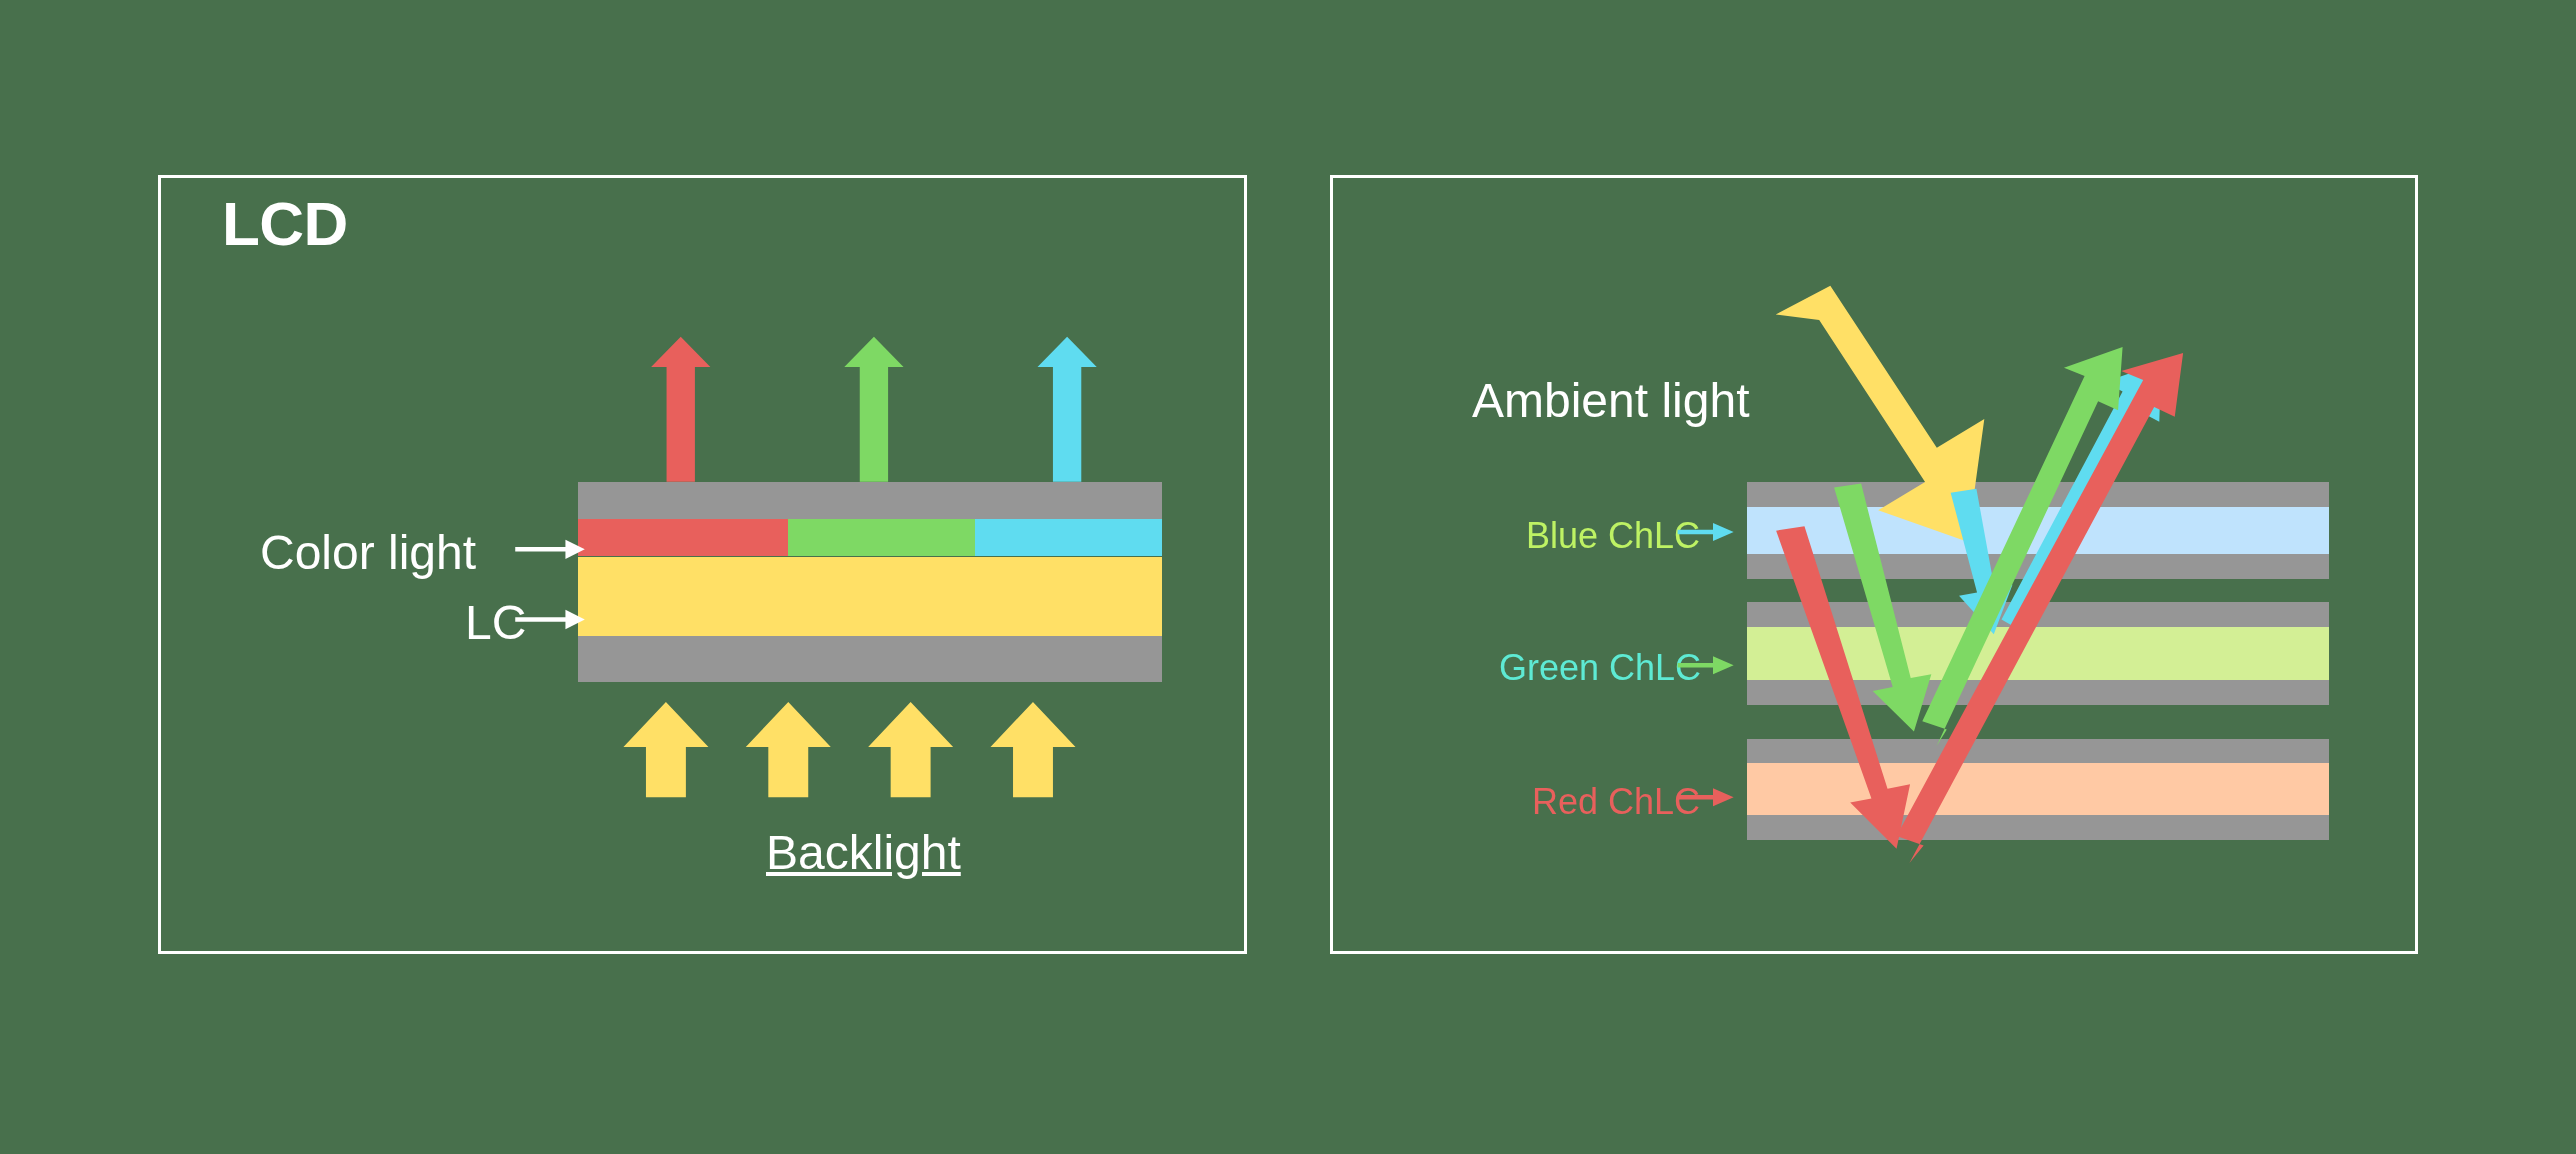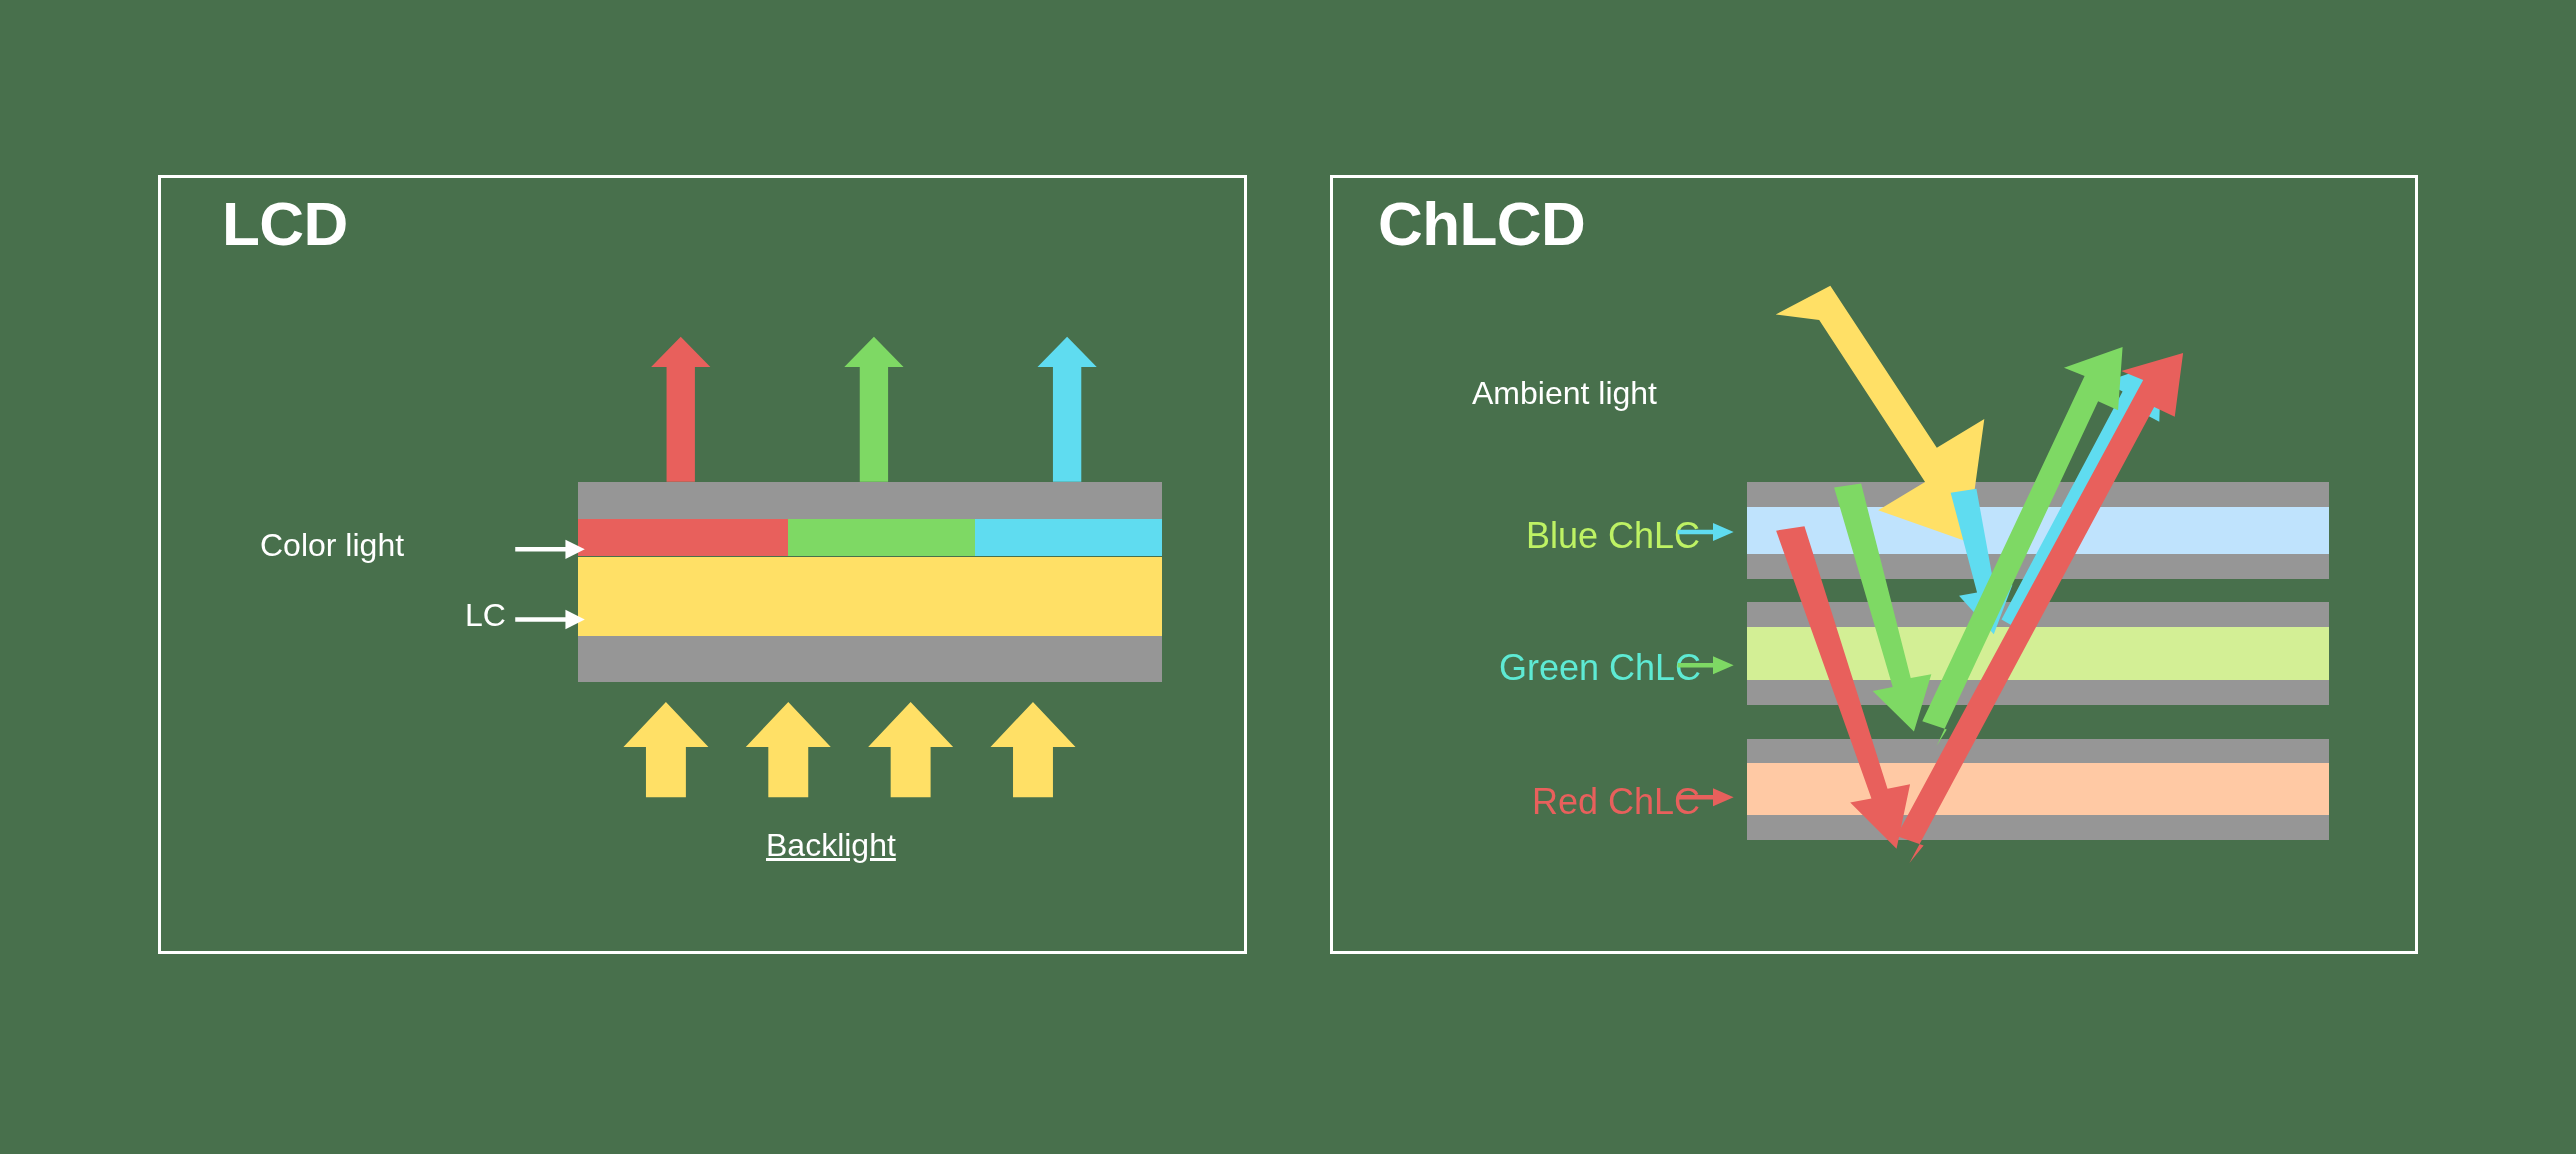--- a/index.html
+++ b/index.html
@@ -31,21 +31,21 @@
     letter-spacing: -0.6px;
     line-height: 1;
     white-space: nowrap;
   }
   #lcd-title   { left: 206px;  top: 193px; margin-left: 16px; }
   #chlcd-title { left: 1378px; top: 193px; }
 
   .plain-label {
     position: absolute;
     color: #ffffff;
-    font-size: 32px;
+    font-size: 48px;
     line-height: 1;
     white-space: nowrap;
   }
   .color-label {
     position: absolute;
     font-size: 36px;
     line-height: 1;
     white-space: nowrap;
     text-align: right;
   }
@@ -87,21 +87,20 @@
     <div class="row" style="top:75px;height:79px;background:#ffe066;"></div>
 
     <div class="row gray" style="top:154px;height:46px;"></div>
   </div>
 
   <div class="plain-label" style="left:260px; top:529px;">Color light</div>
   <div class="plain-label" style="left:417px; top:599px;margin-left:48px;">LC</div>
   <div class="plain-label" style="left:766px; top:829px;text-decoration:underline;">Backlight</div>
 
   <div class="panel-frame" id="chlcd-frame"></div>
-  <div class="panel-title" id="chlcd-title">ChLCD</div>
 
   <div id="chlcd-stack">
 
     <div class="cell gray" style="top:0px;  height:24.5px;"></div>
     <div class="cell" style="top:24.5px; height:48px; background:#bfe3fd;"></div>
     <div class="cell gray" style="top:72px;height:24.5px;"></div>
 
     <div class="cell gray" style="top:120px;height:24.5px;"></div>
     <div class="cell" style="top:145px;height:53px; background:#d3ef95;"></div>
     <div class="cell gray" style="top:198px;height:24.5px;"></div>

